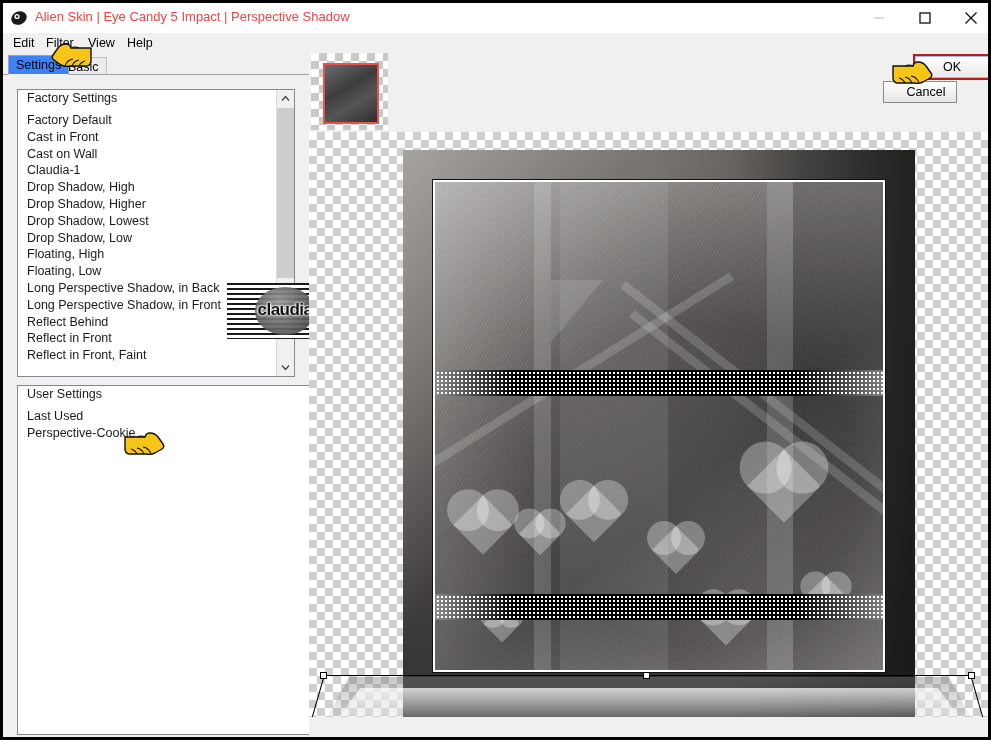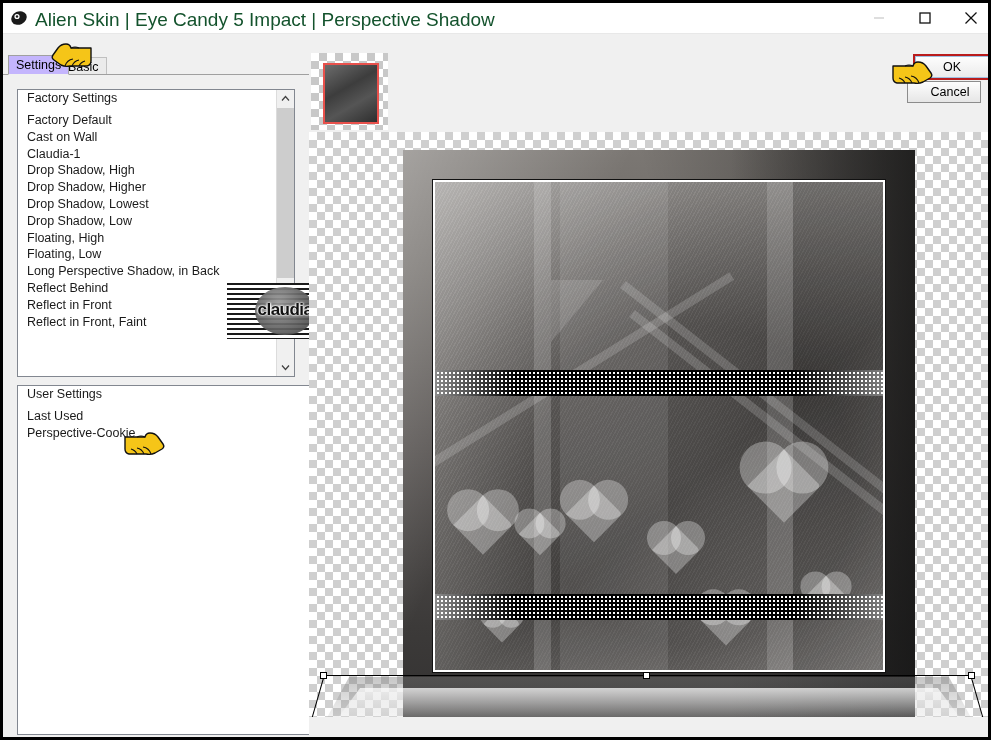--- a/index.html
+++ b/index.html
@@ -6,34 +6,34 @@
   body{width:991px;height:740px;overflow:hidden;
        font-family:"Liberation Sans","DejaVu Sans",sans-serif;}
 
   #app{position:relative;width:991px;height:740px;background:#f0f0f0;
        border:3px solid #000;box-sizing:border-box;overflow:hidden;}
 
   
   #titlebar{position:absolute;left:0;top:0;width:985px;height:30px;background:#ffffff;
             border-bottom:1px solid #e8e8e8;}
   #app-icon{position:absolute;left:6px;top:5px;width:20px;height:20px;}
-  #title-text{position:absolute;left:32px;top:6px;font-size:19px;color:#14532d;white-space:nowrap;}
+  #title-text{position:absolute;left:32px;top:6px;font-size:13px;color:#ef4444;white-space:nowrap;}
   .wbtn{position:absolute;top:0;width:46px;height:30px;cursor:default;}
   #btn-min{left:853px;} #btn-max{left:899px;} #btn-close{left:945px;}
   .wbtn svg{position:absolute;left:50%;top:50%;transform:translate(-50%,-50%);}
 
   
   #menubar{position:absolute;left:0;top:30px;width:985px;height:20px;background:#f0f0f0;}
   .menu-item{position:absolute;top:2px;font-size:12.5px;color:#000;padding:1px 5px;cursor:default;}
 
   
   #tabstrip{position:absolute;left:0;top:50px;width:300px;height:22px;}
   .tab{position:absolute;top:2px;height:20px;font-size:12.5px;color:#000;
        padding:2px 7px 0 7px;box-sizing:border-box;cursor:default;}
-  .tab.active{background:#c4b5fd;border-left:1px solid #a0a0a0;border-top:1px solid #a0a0a0;
+  .tab.active{background:#3b82f6;border-left:1px solid #a0a0a0;border-top:1px solid #a0a0a0;
               border-right:1px solid #a0a0a0;border-bottom:1px solid #f0f0f0;z-index:3;}
   .tab.inactive{background:#ebebeb;border:1px solid #c0c0c0;border-bottom:1px solid #a0a0a0;top:4px;height:18px;}
 
   
   #leftpane{position:absolute;left:0;top:71px;width:306px;height:666px;background:#f0f0f0;
             border-top:1px solid #a0a0a0;box-sizing:border-box;}
 
   .listbox{position:absolute;background:#fff;border:1px solid #828790;box-sizing:border-box;}
   #presets-box{left:14px;top:14px;width:278px;height:288px;}
   #user-box{left:14px;top:310px;width:328px;height:350px;}
@@ -94,21 +94,21 @@
        linear-gradient(45deg,#c0c0c0 25%,#fff 25%,#fff 75%,#c0c0c0 75%);
      background-size:8px 8px;background-position:0 0,4px 4px;box-sizing:border-box;}
   #pbg-value{position:absolute;left:30px;top:4px;font-size:12.5px;color:#000;}
 
   
   #okwrap{position:absolute;left:604px;top:1px;width:78px;height:26px;
           border:2px solid #b91c1c;box-sizing:border-box;padding:2px;background:#f0f0f0;}
   #btn-ok{position:absolute;left:0;top:0;right:0;bottom:0;
      background:linear-gradient(#fdfdfd,#ebebeb);border:1px solid #9fbfe0;
      font-size:12.5px;line-height:20px;text-align:center;color:#000;cursor:default;}
-  #btn-cancel{position:absolute;left:598px;top:28px;width:74px;height:22px;line-height:20px;padding-left:12px;}
+  #btn-cancel{position:absolute;left:574px;top:28px;width:74px;height:22px;line-height:20px;padding-left:12px;}
 
   
   #canvas{position:absolute;left:306px;top:129px;width:679px;height:585px;
      background-image:
        linear-gradient(45deg,#cfcfcf 25%,transparent 25%,transparent 75%,#cfcfcf 75%),
        linear-gradient(45deg,#cfcfcf 25%,#ffffff 25%,#ffffff 75%,#cfcfcf 75%);
      background-size:16px 16px;background-position:0 0,8px 8px;overflow:hidden;}
 
   #photo{position:absolute;left:94px;top:18px;width:512px;height:663px;
          background:#4a4a4a;overflow:hidden;}
@@ -208,41 +208,49 @@
       </svg>
     </div>
     <div class="wbtn" id="btn-close">
       <svg width="14" height="14" viewBox="0 0 14 14">
         <line x1="1.5" y1="1.5" x2="12.5" y2="12.5" stroke="#111" stroke-width="1.3"></line>
         <line x1="12.5" y1="1.5" x2="1.5" y2="12.5" stroke="#111" stroke-width="1.3"></line>
       </svg>
     </div>
   </div>
 
+  <div id="menubar">
+    <div class="menu-item" style="left:5px">Edit</div>
+    <div class="menu-item" style="left:38px">Filter</div>
+    <div class="menu-item" style="left:80px">View</div>
+    <div class="menu-item" style="left:119px">Help</div>
+  </div>
 
   <div id="tabstrip">
     <div class="tab active" style="left:5px">Settings</div>
     <div class="tab inactive" style="left:57px">Basic</div>
   </div>
 
   <div id="leftpane">
 
     <div class="listbox" id="presets-box">
       <div class="list-inner">
         <div class="li header">Factory Settings</div>
         <div class="li">Factory Default</div>
+        <div class="li">Cast in Front</div>
         <div class="li">Cast on Wall</div>
         <div class="li">Claudia-1</div>
         <div class="li">Drop Shadow, High</div>
         <div class="li">Drop Shadow, Higher</div>
         <div class="li">Drop Shadow, Lowest</div>
         <div class="li">Drop Shadow, Low</div>
         <div class="li">Floating, High</div>
         <div class="li">Floating, Low</div>
         <div class="li">Long Perspective Shadow, in Back</div>
+        <div class="li">Long Perspective Shadow, in Front</div>
         <div class="li">Reflect Behind</div>
         <div class="li">Reflect in Front</div>
         <div class="li">Reflect in Front, Faint</div>
       </div>
       <div class="sbar">
         <div class="sarrow up">
           <svg width="9" height="7" viewBox="0 0 9 7">
             <polyline points="1,5.5 4.5,1.5 8,5.5" fill="none" stroke="#404040" stroke-width="1.2"></polyline>
           </svg>
         </div>

